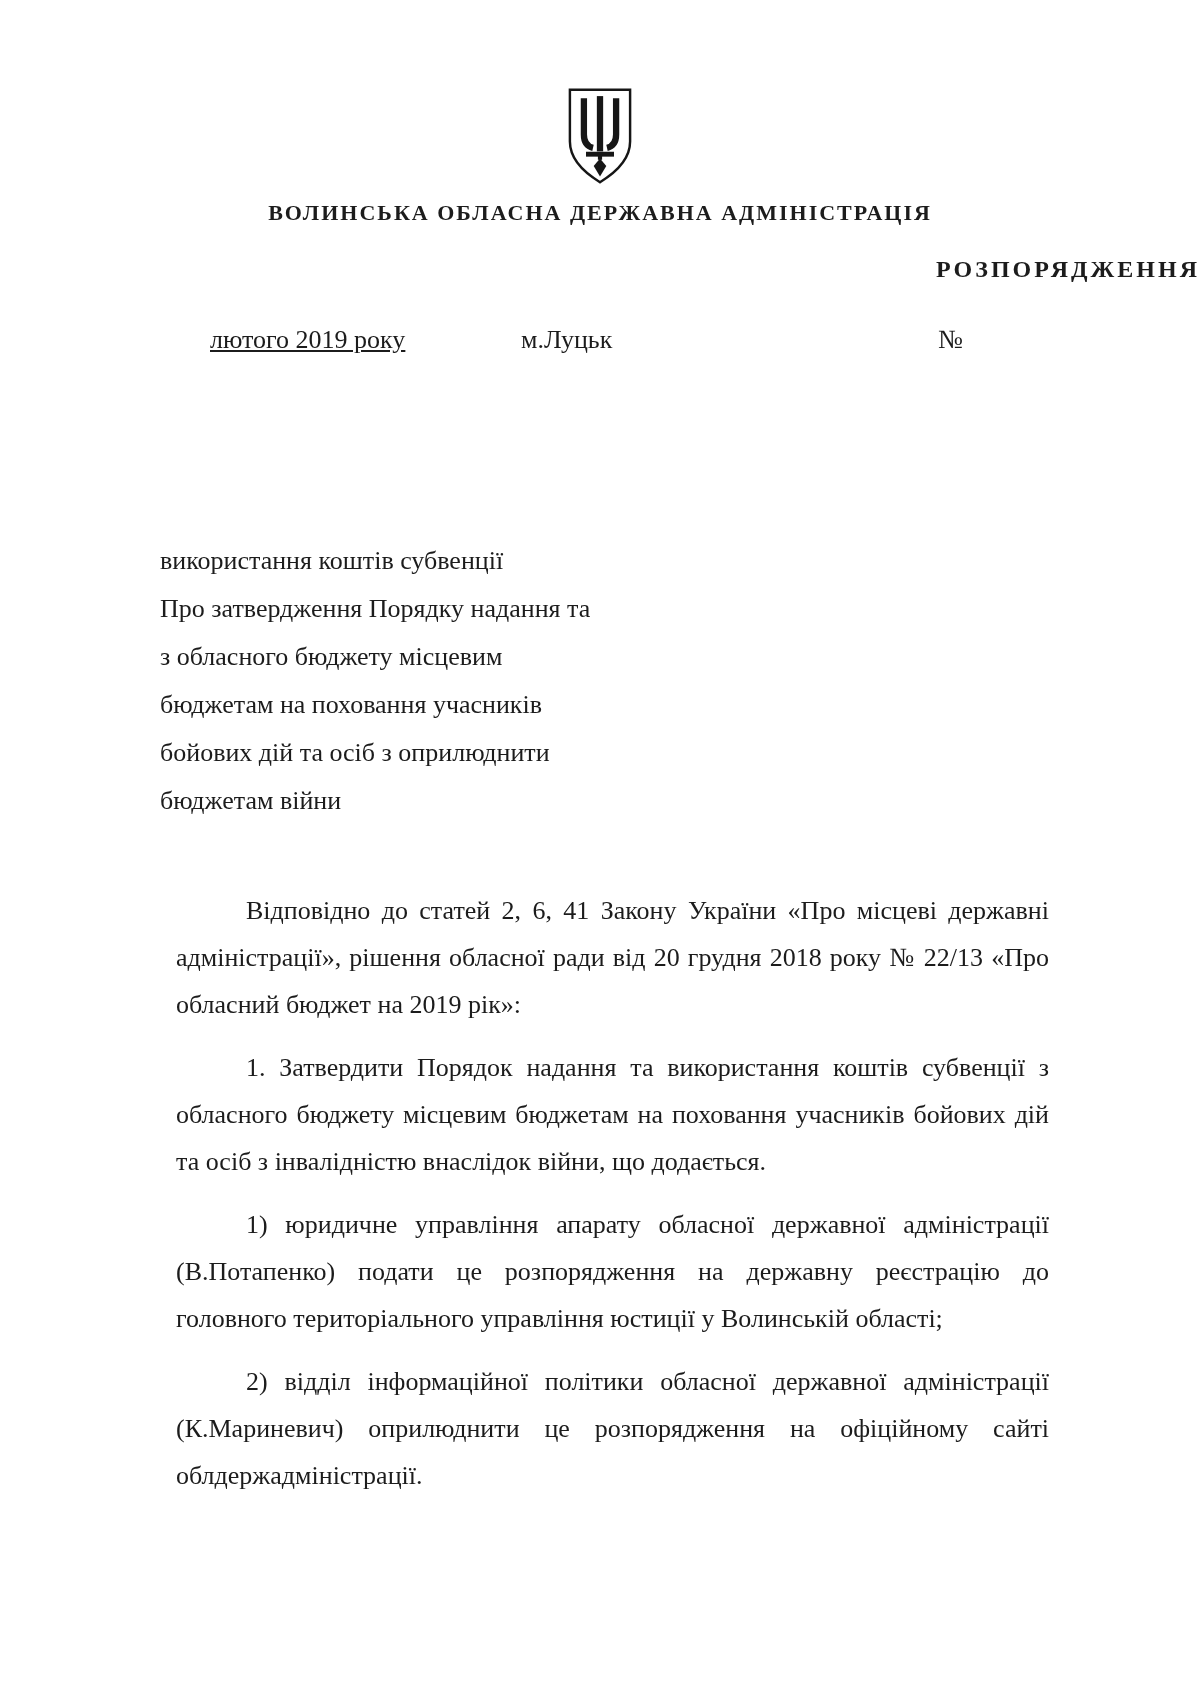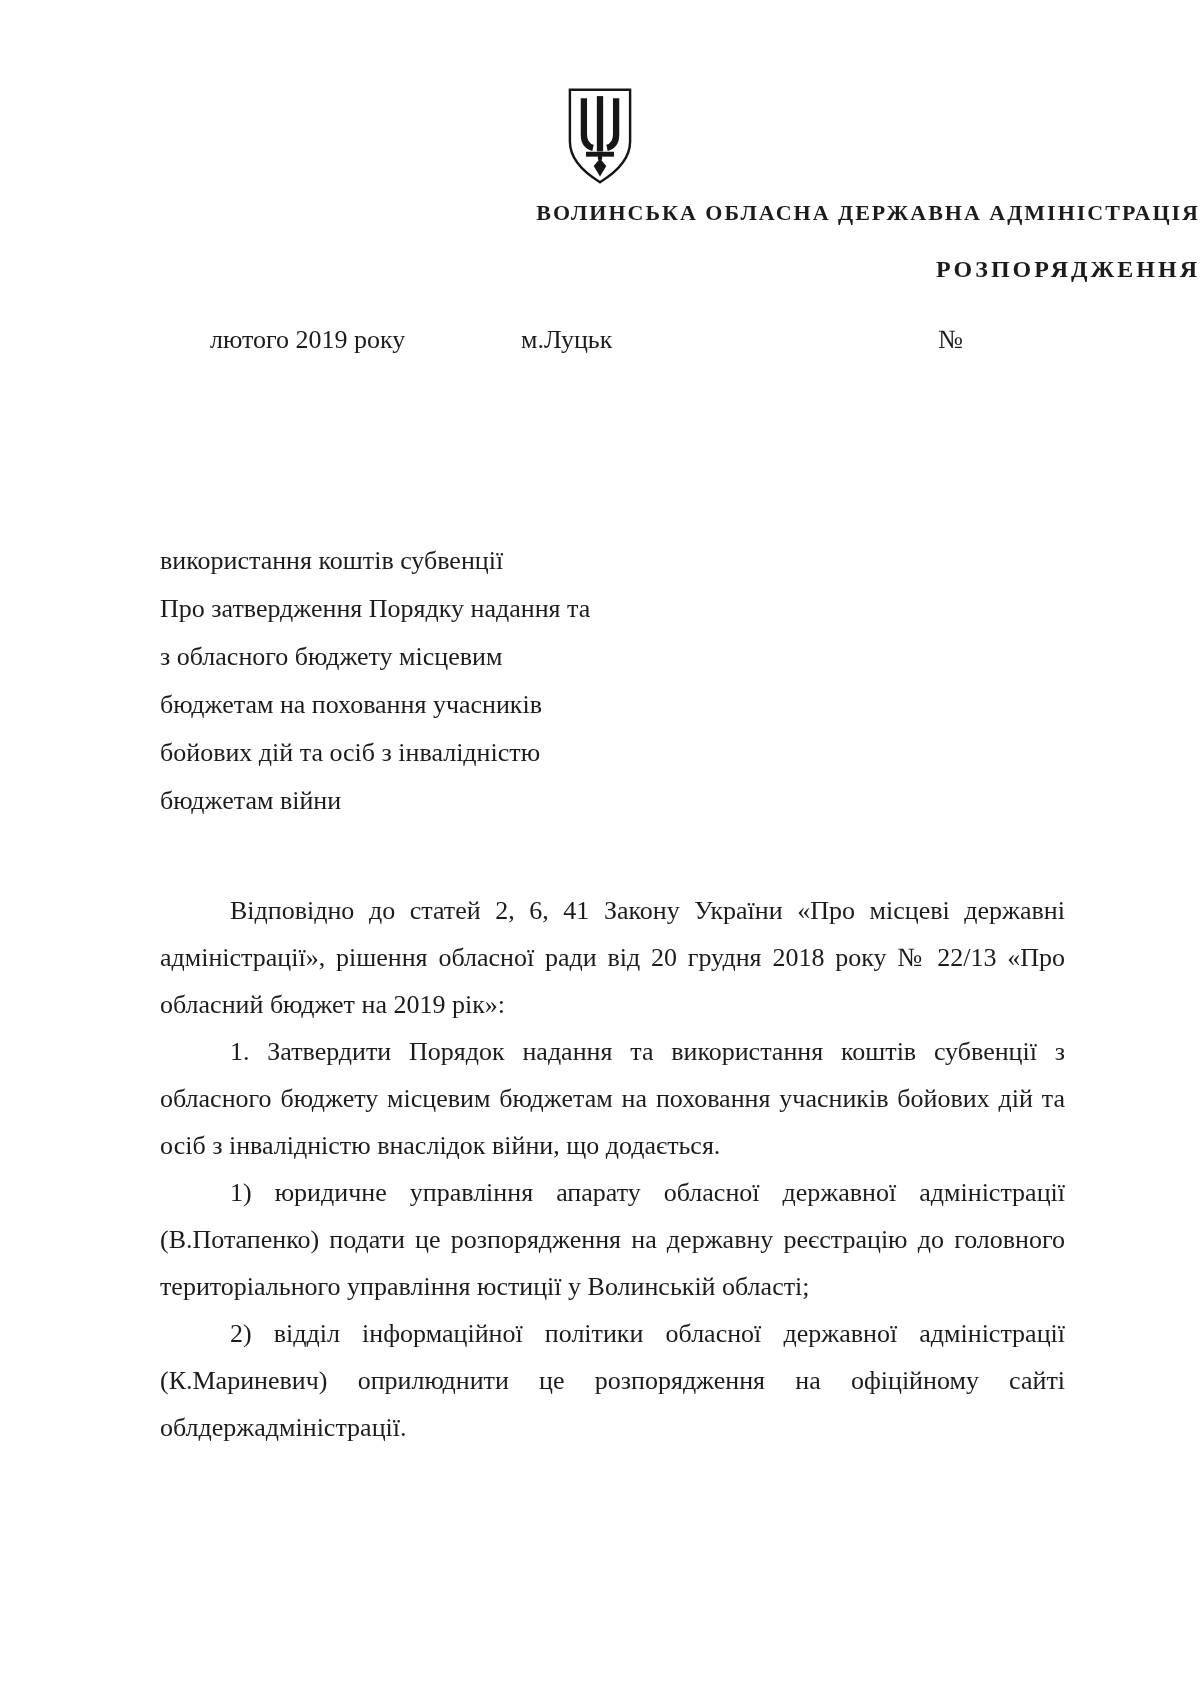--- a/index.html
+++ b/index.html
@@ -14,57 +14,57 @@
     overflow: hidden;
     margin: 0 auto;
   }
   .emblem {
     width: 70px;
     height: 100px;
     margin: 86px auto 0;
     display: block;
   }
   .org-name {
-    text-align: right;
+    text-align: center;
     font-weight: bold;
     font-size: 22px;
     letter-spacing: 2px;
     margin-top: 14px;
     white-space: nowrap;
   }
   .doc-type {
     text-align: right;
     font-weight: bold;
     font-size: 24px;
     letter-spacing: 3px;
     margin-top: 30px;
   }
   .dateline {
     position: relative;
     height: 34px;
     margin-top: 42px;
     font-size: 26px;
   }
-  .dateline .date { position: absolute; left: 210px; top: 0; }
+  .dateline .date { position: absolute; left: 210px; top: 0; text-decoration: underline; }
   .dateline .city { position: absolute; left: 521px; top: 0; }
   .dateline .num  { position: absolute; left: 938px; top: 0; }
   .subject {
     margin: 178px 0 0 160px;
     font-size: 26px;
     line-height: 48px;
     width: 560px;
   }
   .body-text {
     margin: 62px 135px 0 160px;
     font-size: 26px;
     line-height: 47px;
     text-align: justify;
   }
   .body-text p {
-    margin: 0;
+    margin: 16px;
     text-indent: 70px;
   }
 </style>
 </head>
 <body>
 
 <div class="page">
 
   <svg class="emblem" viewBox="0 0 100 140" xmlns="http://www.w3.org/2000/svg">
     <path d="M7 4 H93 V78 Q93 110 50 136 Q7 110 7 78 Z" fill="#ffffff" stroke="#161616" stroke-width="3.5"></path>
@@ -86,21 +86,21 @@
     <span class="date">лютого 2019 року</span>
     <span class="city">м.Луцьк</span>
     <span class="num">№</span>
   </div>
 
   <div class="subject">
     <div>використання коштів субвенції</div>
     <div>Про затвердження Порядку надання та</div>
     <div>з обласного бюджету місцевим</div>
     <div>бюджетам на поховання учасників</div>
-    <div>бойових дій та осіб з інвалідністю</div>
+    <div>бойових дій та осіб з оприлюднити</div>
     <div>бюджетам війни</div>
   </div>
 
   <div class="body-text">
     <p>Відповідно до статей 2, 6, 41 Закону України «Про місцеві державні адміністрації», рішення обласної ради від 20 грудня 2018 року № 22/13 «Про обласний бюджет на 2019 рік»:</p>
     <p>1. Затвердити Порядок надання та використання коштів субвенції з обласного бюджету місцевим бюджетам на поховання учасників бойових дій та осіб з інвалідністю внаслідок війни, що додається.</p>
     <p>1) юридичне управління апарату обласної державної адміністрації (В.Потапенко) подати це розпорядження на державну реєстрацію до головного територіального управління юстиції у Волинській області;</p>
     <p>2) відділ інформаційної політики обласної державної адміністрації (К.Мариневич) оприлюднити це розпорядження на офіційному сайті облдержадміністрації.</p>
   </div>
 

